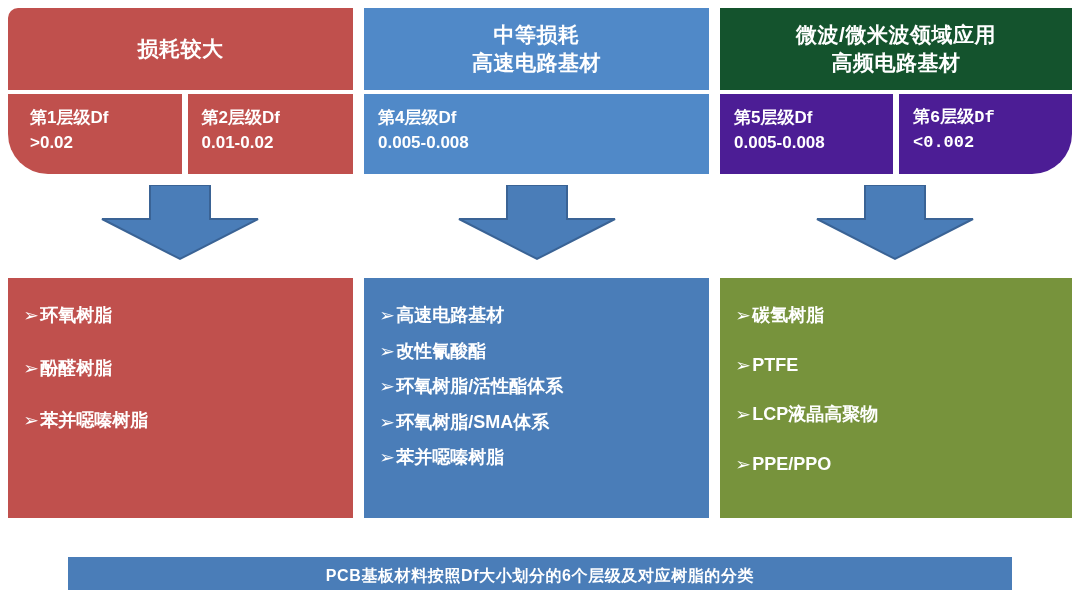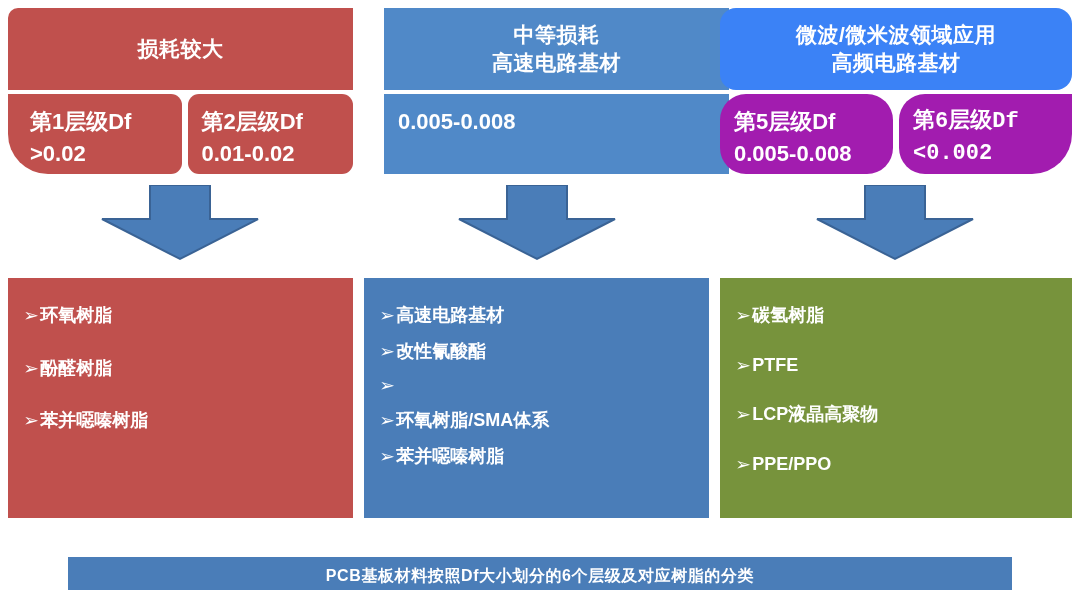--- a/index.html
+++ b/index.html
@@ -51,36 +51,36 @@
     top: 86px;
     width: 100%;
     height: 80px;
     display: flex;
     gap: 6px;
   }
   .df-cell {
     flex: 1 1 0;
     box-sizing: border-box;
     padding: 12px 4px 0 14px;
-    font-size: 22px;
+    font-size: 17px;
     font-weight: 700;
     line-height: 1.45;
     color: #ffffff;
     position: relative;
   }
   .df-cell .lvl { display: block; white-space: nowrap; }
   .df-cell .val { display: block; white-space: nowrap; }
 
   
   .g-red  .title-band { background: #c0504d; }
-  .g-red  .df-cell    { background: #c0504d; border-radius: 11px; }
+  .g-red  .df-cell    { background: #c0504d; }
   .g-blue .title-band { background: #5089c8; }
   .g-blue .df-cell    { background: #5089c8; }
-  .g-green .title-band { background: #3b82f6; border-radius: 16px; }
-  .g-green .df-cell    { background: #a21caf; border-radius: 26px; }
+  .g-green .title-band { background: #14532d; }
+  .g-green .df-cell    { background: #4c1d95; }
 
   .g-red .title-band   { border-top-left-radius: 10px; border-bottom-left-radius: 0; }
   .g-red .df-cell:first-child   { border-bottom-left-radius: 40px; border-top-left-radius: 0; padding-left: 22px; }
   .g-green .df-cell:last-child  { border-bottom-right-radius: 40px; border-top-right-radius: 0; font-family: Liberation Mono, monospace; }
 
   
   .arrow {
     position: absolute;
     width: 160px;
     height: 76px;
@@ -153,27 +153,28 @@
         <span class="lvl">第1层级Df</span>
         <span class="val">&gt;0.02</span>
       </div>
       <div class="df-cell">
         <span class="lvl">第2层级Df</span>
         <span class="val">0.01-0.02</span>
       </div>
     </div>
   </div>
 
-  <div class="group-header g-blue" style="left:364px; top:8px; width:345px; height:189px;margin-left:20px;">
+  <div class="group-header g-blue" style="left:364px; top:8px; width:345px; height:189px;">
     <div class="title-band">
       <span class="line">中等损耗</span>
       <span class="line">高速电路基材</span>
     </div>
     <div class="df-row">
       <div class="df-cell">
+        <span class="lvl">第4层级Df</span>
         <span class="val">0.005-0.008</span>
       </div>
     </div>
   </div>
 
   <div class="group-header g-green" style="left:720px; top:8px; width:352px; height:166px;">
     <div class="title-band">
       <span class="line">微波/微米波领域应用</span>
       <span class="line">高频电路基材</span>
     </div>
@@ -229,20 +230,21 @@
       <li>
         <span class="bullet">➢</span>
         <span>高速电路基材</span>
       </li>
       <li>
         <span class="bullet">➢</span>
         <span>改性氰酸酯</span>
       </li>
       <li>
         <span class="bullet">➢</span>
+        <span>环氧树脂/活性酯体系</span>
       </li>
       <li>
         <span class="bullet">➢</span>
         <span>环氧树脂/SMA体系</span>
       </li>
       <li>
         <span class="bullet">➢</span>
         <span>苯并噁嗪树脂</span>
       </li>
     </ul>

